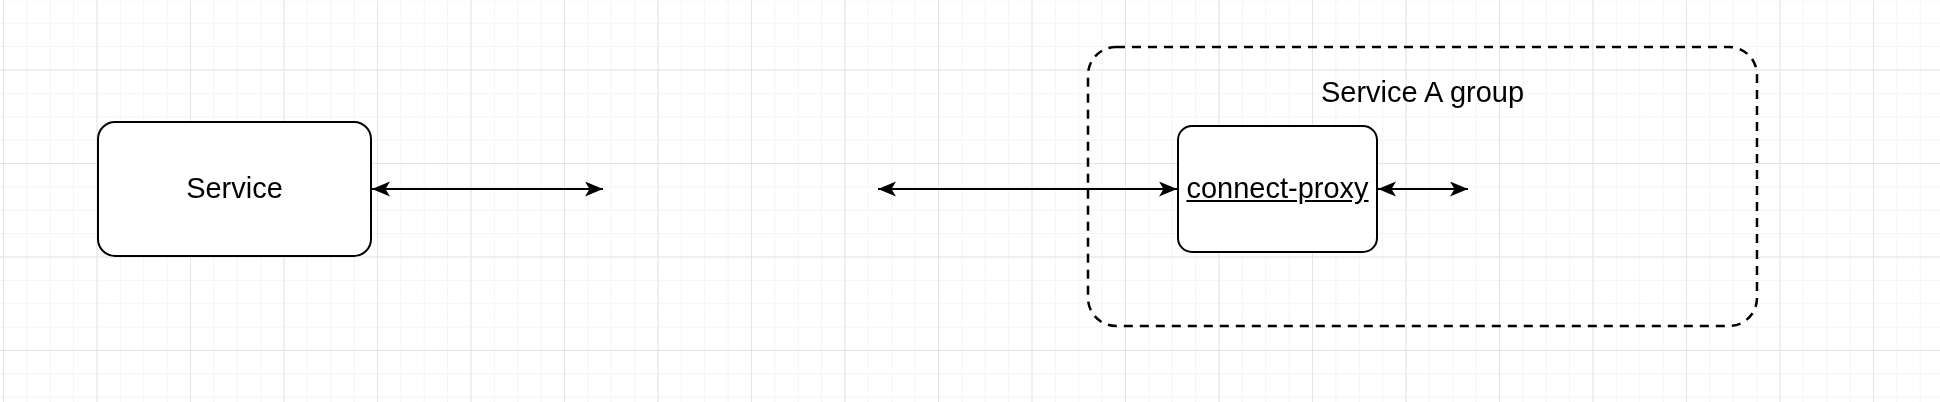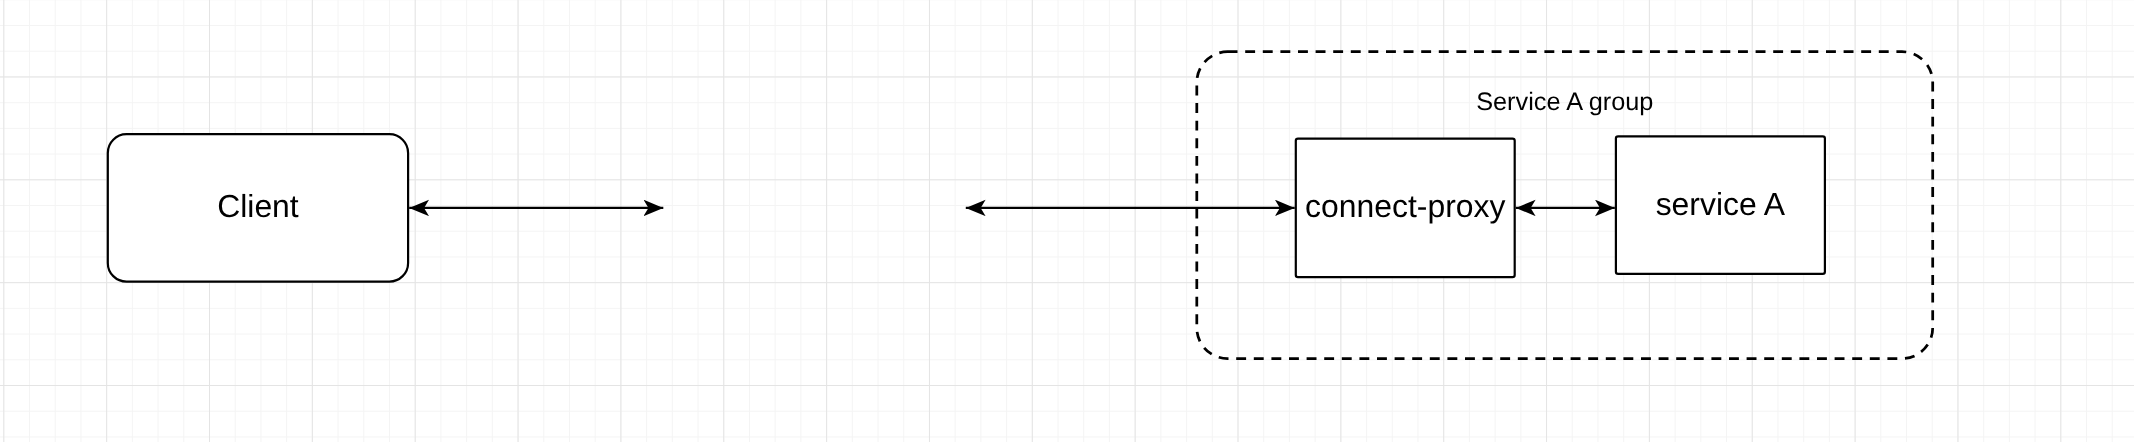--- a/index.html
+++ b/index.html
@@ -47,33 +47,34 @@
     border: 2.5px solid #000000;
     border-radius: 18px;
     display: flex;
     align-items: center;
     justify-content: center;
     font-size: 29px;
     line-height: 1.15;
     white-space: nowrap;
   }
   .node.small {
-    border-radius: 3px;
+    border-radius: 15px;
+    text-decoration: underline;
   }
   .node-client   { left: 97px;   top: 121px; width: 275px; height: 136px; }
   .node-ingress  { left: 603px;  top: 122px; width: 274px; height: 135px; }
   .node-proxy    { left: 1177px; top: 125px; width: 201px; height: 128px; }
   .node-service  { left: 1468px; top: 123px; width: 192px; height: 127px; }
   .group-label {
     position: absolute;
     left: 1087px;
     top: 77px;
     width: 671px;
     text-align: center;
-    font-size: 23px;
+    font-size: 29px;
     line-height: 30px;
     white-space: nowrap;
   }
 </style>
 </head>
 <body>
 
 <div class="canvas">
 
   <svg class="layer" viewBox="0 0 1940 402" xmlns="http://www.w3.org/2000/svg">
@@ -88,25 +89,22 @@
     <line x1="878" y1="189" x2="1177" y2="189" stroke="#000000" stroke-width="2" marker-start="url(#arrow)" marker-end="url(#arrow)"></line>
 
     <line x1="1378" y1="189" x2="1468" y2="189" stroke="#000000" stroke-width="2" marker-start="url(#arrow)" marker-end="url(#arrow)"></line>
 
     <rect x="1088" y="47" width="669" height="279" rx="28" ry="28" fill="none" stroke="#000000" stroke-width="2.5" stroke-dasharray="9 7"></rect>
   </svg>
 
   <div class="group-label">Service A group</div>
 
   <div class="node node-client">
-    <span>Client</span>
+    <span>Service</span>
   </div>
 
 
   <div class="node small node-proxy">
     <span>connect-proxy</span>
   </div>
 
-  <div class="node small node-service">
-    <span>service A</span>
-  </div>
 
 </div>
 
 </body></html>

